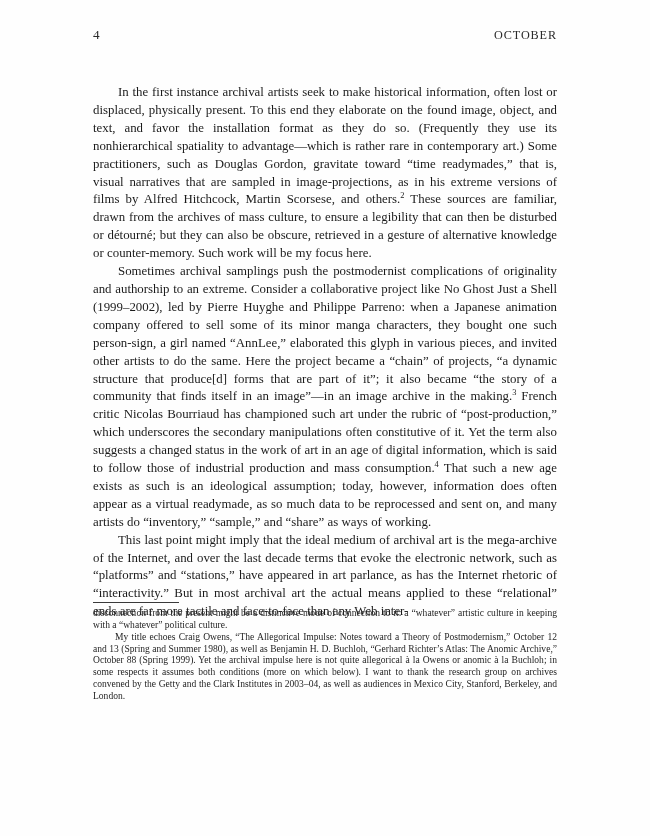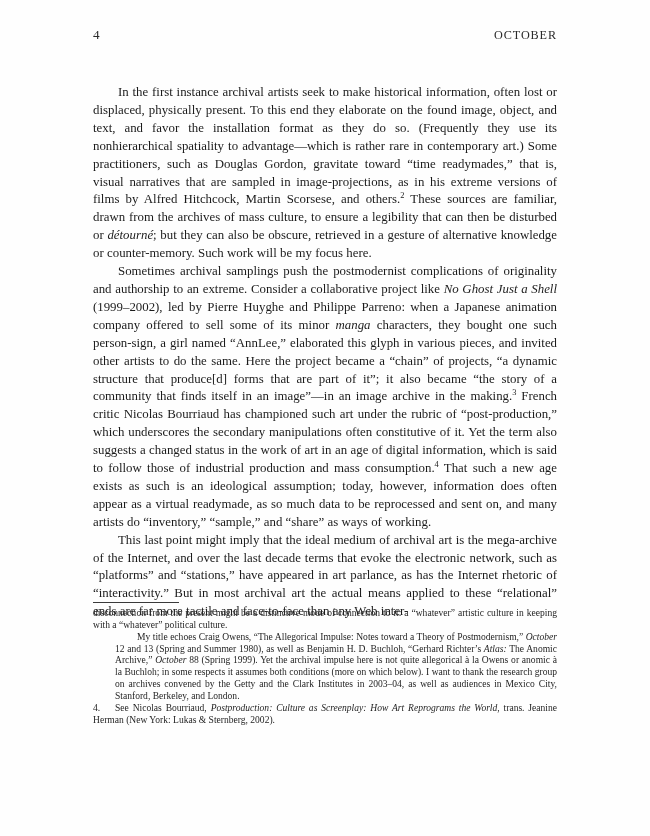--- a/index.html
+++ b/index.html
@@ -60,21 +60,21 @@
     line-height: 17.9px;
     text-align: justify;
     text-indent: 25px;
     color: #1b1b1b;
     hyphens: manual;
     word-spacing: 0.1px;
   }
   p.para + p.para {
     margin-top: 0;
   }
-  .it { font-style: italic; }
+  .it { }
   sup.fn {
     font-size: 8.4px;
     vertical-align: super;
     line-height: 0;
   }
 
   
   .footnote-rule {
     position: absolute;
     left: 93px;
@@ -89,21 +89,21 @@
     top: 607px;
     width: 464px;
   }
   p.fnote {
     margin: 0;
     font-size: 9.55px;
     line-height: 11.85px;
     text-align: justify;
     color: #242424;
   }
-  p.fnote.indented { text-indent: 22px; margin-left: 22px; }
+  p.fnote.indented { text-indent: 22px; }
   p.fnote .num {
     display: inline-block;
     width: 22px;
   }
 </style>
 </head>
 <body>
 
 <div class="page">
 
@@ -116,16 +116,15 @@
       <p class="para"><span>In the first instance archival artists seek to make historical information, often lost or displaced, physically present. To this end they elaborate on the found image, object, and text, and favor the installation format as they do so. (Frequently they use its nonhierarchical spatiality to advantage—which is rather rare in contemporary art.) Some practitioners, such as Douglas Gordon, gravitate toward “time readymades,” that is, visual narratives that are sampled in image-projections, as in his extreme versions of films by Alfred Hitchcock, Martin Scorsese, and others.</span><sup class="fn">2</sup><span> These sources are familiar, drawn from the archives of mass culture, to ensure a legibility that can then be disturbed or </span><span class="it">détourné</span><span>; but they can also be obscure, retrieved in a gesture of alternative knowledge or counter-memory. Such work will be my focus here.</span></p>
       <p class="para"><span>Sometimes archival samplings push the postmodernist complications of originality and authorship to an extreme. Consider a collaborative project like </span><span class="it">No Ghost Just a Shell</span><span> (1999–2002), led by Pierre Huyghe and Philippe Parreno: when a Japanese animation company offered to sell some of its minor </span><span class="it">manga</span><span> characters, they bought one such person-sign, a girl named “AnnLee,” elaborated this glyph in various pieces, and invited other artists to do the same. Here the project became a “chain” of projects, “a dynamic structure that produce[d] forms that are part of it”; it also became “the story of a community that finds itself in an image”—in an image archive in the making.</span><sup class="fn">3</sup><span> French critic Nicolas Bourriaud has championed such art under the rubric of “post-production,” which underscores the secondary manipulations often constitutive of it. Yet the term also suggests a changed status in the work of art in an age of digital information, which is said to follow those of industrial production and mass consumption.</span><sup class="fn">4</sup><span> That such a new age exists as such is an ideological assumption; today, however, information does often appear as a virtual readymade, as so much data to be reprocessed and sent on, and many artists do “inventory,” “sample,” and “share” as ways of working.</span></p>
       <p class="para"><span>This last point might imply that the ideal medium of archival art is the mega-archive of the Internet, and over the last decade terms that evoke the electronic network, such as “platforms” and “stations,” have appeared in art parlance, as has the Internet rhetoric of “interactivity.” But in most archival art the actual means applied to these “relational” ends are far more tactile and face-to-face than any Web inter-</span></p>
     </div>
 
   <div class="footnote-rule"></div>
 
   <div class="footnotes" id="footnotes-col">
       <p class="fnote"><span>disconnection from the present might be a distinctive mode of connection to it: a “whatever” artistic culture in keeping with a “whatever” political culture.</span></p>
       <p class="fnote indented"><span>My title echoes Craig Owens, “The Allegorical Impulse: Notes toward a Theory of Postmodernism,” </span><span class="it">October</span><span> 12 and 13 (Spring and Summer 1980), as well as Benjamin H. D. Buchloh, “Gerhard Richter’s </span><span class="it">Atlas:</span><span> The Anomic Archive,” </span><span class="it">October</span><span> 88 (Spring 1999). Yet the archival impulse here is not quite allegorical à la Owens or anomic à la Buchloh; in some respects it assumes both conditions (more on which below). I want to thank the research group on archives convened by the Getty and the Clark Institutes in 2003–04, as well as audiences in Mexico City, Stanford, Berkeley, and London.</span></p>
-      <p class="fnote"><span class="num">4.</span><span>See Nicolas Bourriaud, </span><span class="it">Postproduction: Culture as Screenplay: How Art Reprograms the World</span><span>, trans. Jeanine Herman (New York: Lukas &amp; Sternberg, 2002).</span></p>
     </div>
 
 </div>
 
 </body></html>

